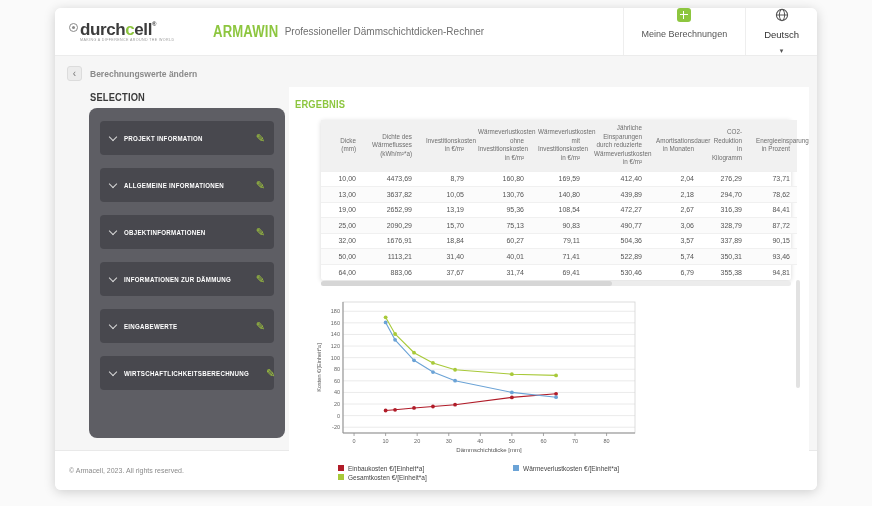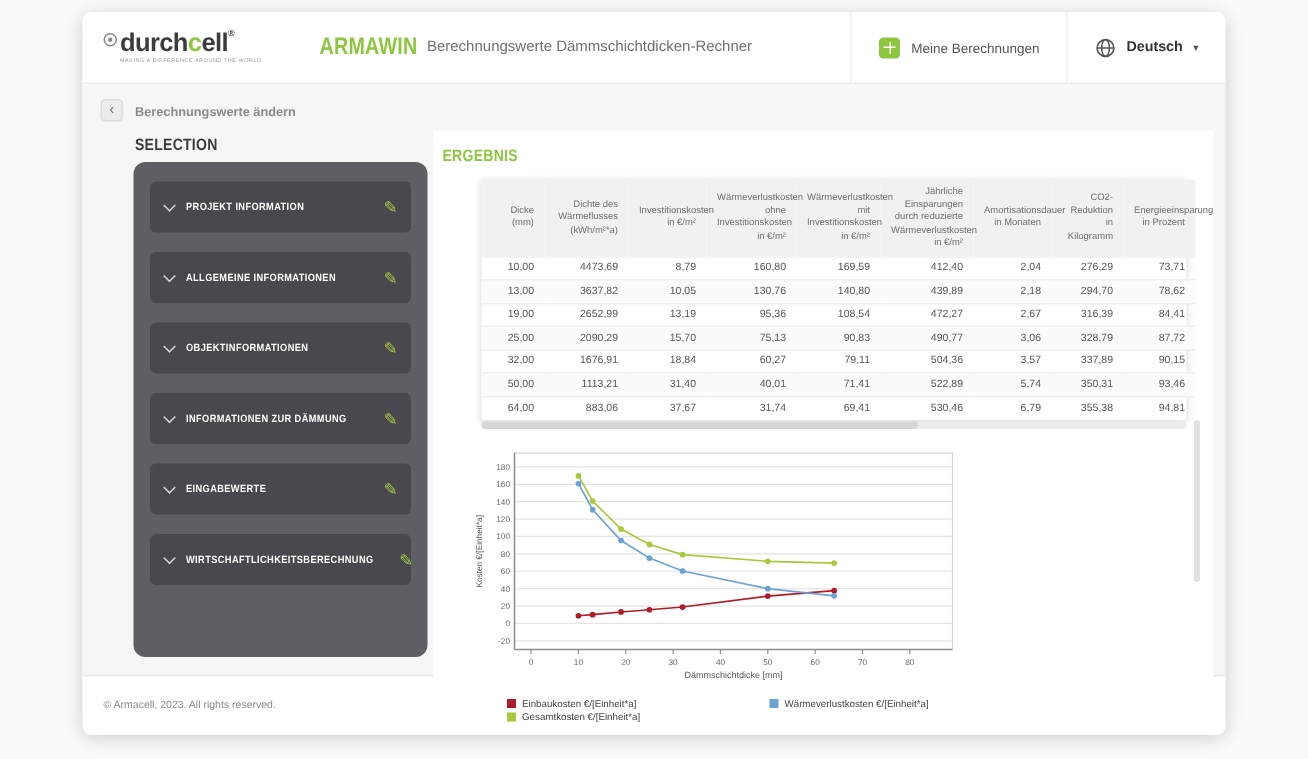--- a/index.html
+++ b/index.html
@@ -14,28 +14,28 @@
   .logo-mark:after { content:""; position:absolute; left:2px; top:2px; width:3px; height:3px; background:#8a8a8a; border-radius:50%; }
   .logo-text { line-height:1; }
   .logo-word { font-size:17px; font-weight:700; color:#3c3c3c; letter-spacing:-0.4px; }
   .logo-word .c-green { color:#8dc63f; }
   .logo-reg { font-size:6px; color:#3c3c3c; vertical-align:top; }
   .logo-tag { font-size:3.6px; color:#9a9a9a; letter-spacing:.4px; margin-top:1px; }
   .app-name { font-size:16px; font-weight:700; color:#8dc63f; letter-spacing:.2px;
               display:inline-block; transform:scaleX(.82); transform-origin:left center; margin-left:8px; white-space:nowrap; }
   .app-sub { font-size:10px; color:#6f6f6f; margin-left:-8px; white-space:nowrap; }
   .hdr-right { margin-left:auto; display:flex; align-items:stretch; height:100%; }
-  .hdr-cell { display:flex; align-items:center; gap:7px; padding:0 18px; border-left:1px solid #eee; cursor:pointer; }
+  .hdr-cell { display:flex; align-items:center; gap:7px; padding:0 18px; border-left:1px solid #eee; cursor:pointer;flex-direction:column; }
   .grid-ic { width:14px; height:14px; border-radius:3px; background:#8dc63f; position:relative; }
   .grid-ic:after { content:""; position:absolute; inset:3px;
       background:
         linear-gradient(#fff,#fff) 0 45%/100% 1.2px no-repeat,
         linear-gradient(#fff,#fff) 45% 0/1.2px 100% no-repeat; }
   .hdr-cell .lbl { font-size:9px; color:#555; }
-  .lang-lbl { font-size:9.5px; font-weight:700; color:#333; }
+  .lang-lbl { font-size:9.5px; font-weight:400; color:#333; }
   .chev-dn { font-size:7px; color:#555; }
 
   
   .content { background:#f6f6f6; height:394px; position:relative; }
   .back-row { display:flex; align-items:center; gap:8px; padding:10px 0 6px 12px; }
   .back-btn { width:15px; height:15px; background:#ececec; border:1px solid #dcdcdc; border-radius:3px;
               color:#777; font-size:10px; line-height:13px; text-align:center; cursor:pointer; }
   .back-lbl { font-size:8.5px; color:#8a8a8a;font-weight:bold; }
   .main-row { display:flex; align-items:flex-start;margin-left:24px; }
   .sec-title { font-size:11px; font-weight:800; color:#3a3a3a; display:inline-block;
@@ -89,21 +89,21 @@
 
   <div class="hdr">
     <div class="logo-wrap">
       <span class="logo-mark"></span>
       <span class="logo-text">
         <span class="logo-word"><span>durch</span><span class="c-green">c</span><span>ell</span><span class="logo-reg">®</span></span>
         <div class="logo-tag">MAKING A DIFFERENCE AROUND THE WORLD</div>
       </span>
     </div>
     <span class="app-name">ARMAWIN</span>
-    <span class="app-sub">Berechnungswerte Dämmschichtdicken-Rechner</span>
+    <span class="app-sub">Professioneller Dämmschichtdicken-Rechner</span>
     <div class="hdr-right">
       <div class="hdr-cell">
         <span class="grid-ic"></span>
         <span class="lbl">Meine Berechnungen</span>
       </div>
       <div class="hdr-cell">
         <svg width="14" height="14" viewBox="0 0 14 14">
           <circle cx="7" cy="7" r="5.6" fill="none" stroke="#555" stroke-width="1.1"></circle>
           <ellipse cx="7" cy="7" rx="2.6" ry="5.6" fill="none" stroke="#555" stroke-width="1"></ellipse>
           <line x1="1.4" y1="7" x2="12.6" y2="7" stroke="#555" stroke-width="1"></line>

